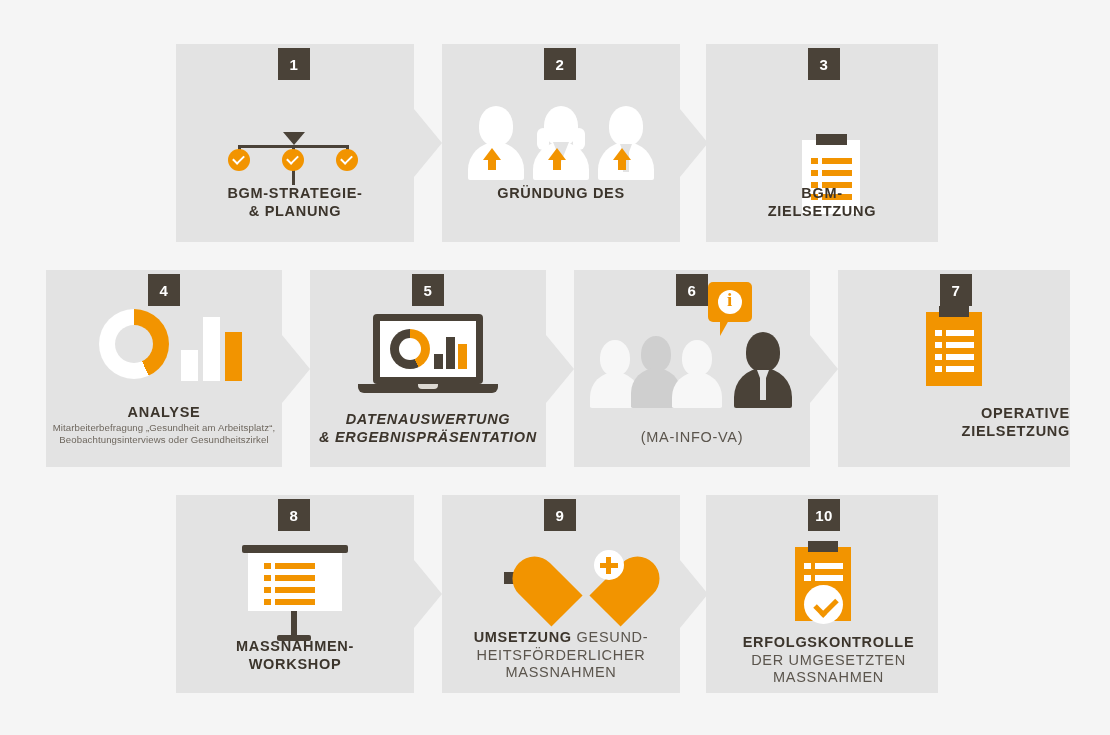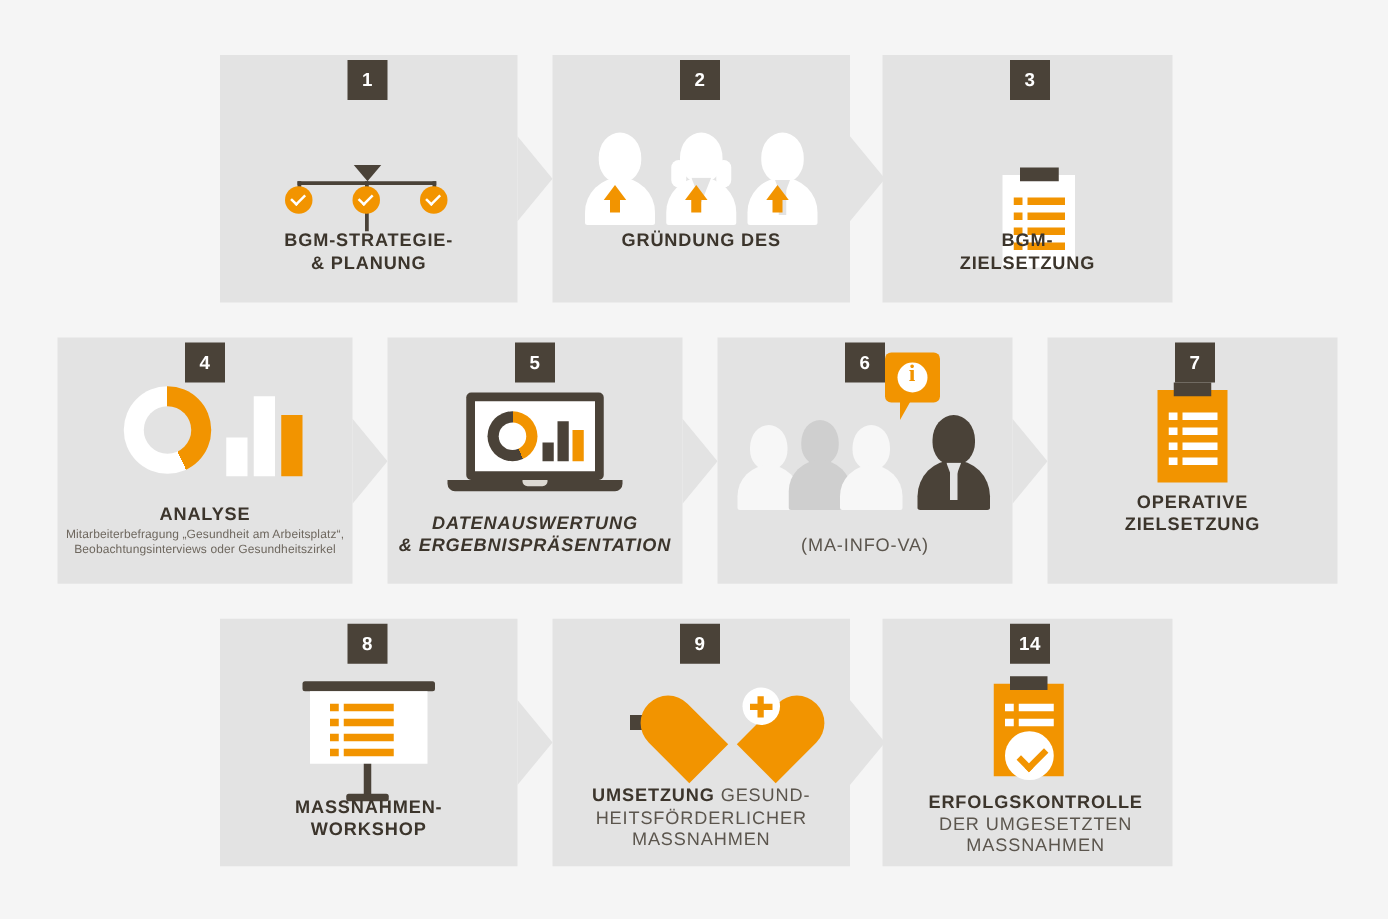--- a/index.html
+++ b/index.html
@@ -273,21 +273,21 @@
       <div class="clip-clip" style="left:101px;top:36px;width:30px;height:11px;"></div>
       <div class="clip-bullet" style="left:97px;top:60px;width:7px;height:6px;background:#ffffff;"></div>
       <div class="clip-line" style="left:108px;top:60px;width:28px;height:6px;background:#ffffff;"></div>
       <div class="clip-bullet" style="left:97px;top:72px;width:7px;height:6px;background:#ffffff;"></div>
       <div class="clip-line" style="left:108px;top:72px;width:28px;height:6px;background:#ffffff;"></div>
       <div class="clip-bullet" style="left:97px;top:84px;width:7px;height:6px;background:#ffffff;"></div>
       <div class="clip-line" style="left:108px;top:84px;width:28px;height:6px;background:#ffffff;"></div>
       <div class="clip-bullet" style="left:97px;top:96px;width:7px;height:6px;background:#ffffff;"></div>
       <div class="clip-line" style="left:108px;top:96px;width:28px;height:6px;background:#ffffff;"></div>
     </div>
-    <div class="caption" style="top:124px;">
+    <div class="caption" style="top:135px;text-align:right;">
       <span>OPERATIVE</span><br>
       <span>ZIELSETZUNG</span>
     </div>
   </div>
   <div class="badge" style="left:940px;top:274px;">7</div>
 
   <div class="card" style="left:176px;top:495px;width:238px;height:198px;">
     <div class="icon">
       <div class="board-top" style="left:66px;top:50px;width:106px;height:8px;"></div>
       <div class="board-face" style="left:72px;top:58px;width:94px;height:58px;"></div>
@@ -340,15 +340,15 @@
       <div class="clip-bullet" style="left:98px;top:80px;width:7px;height:6px;background:#ffffff;"></div>
       <div class="clip-line" style="left:109px;top:80px;width:28px;height:6px;background:#ffffff;"></div>
       <div class="check-circ" style="left:98px;top:90px;width:39px;height:39px;"></div>
     </div>
     <div class="caption" style="top:139px;padding-left:13px;">
       <span>ERFOLGSKONTROLLE</span><br>
       <span class="lt">DER UMGESETZTEN</span><br>
       <span class="lt">MASSNAHMEN</span>
     </div>
   </div>
-  <div class="badge" style="left:808px;top:499px;">14</div>
+  <div class="badge" style="left:808px;top:499px;">10</div>
 
 </div>
 
 </body></html>

